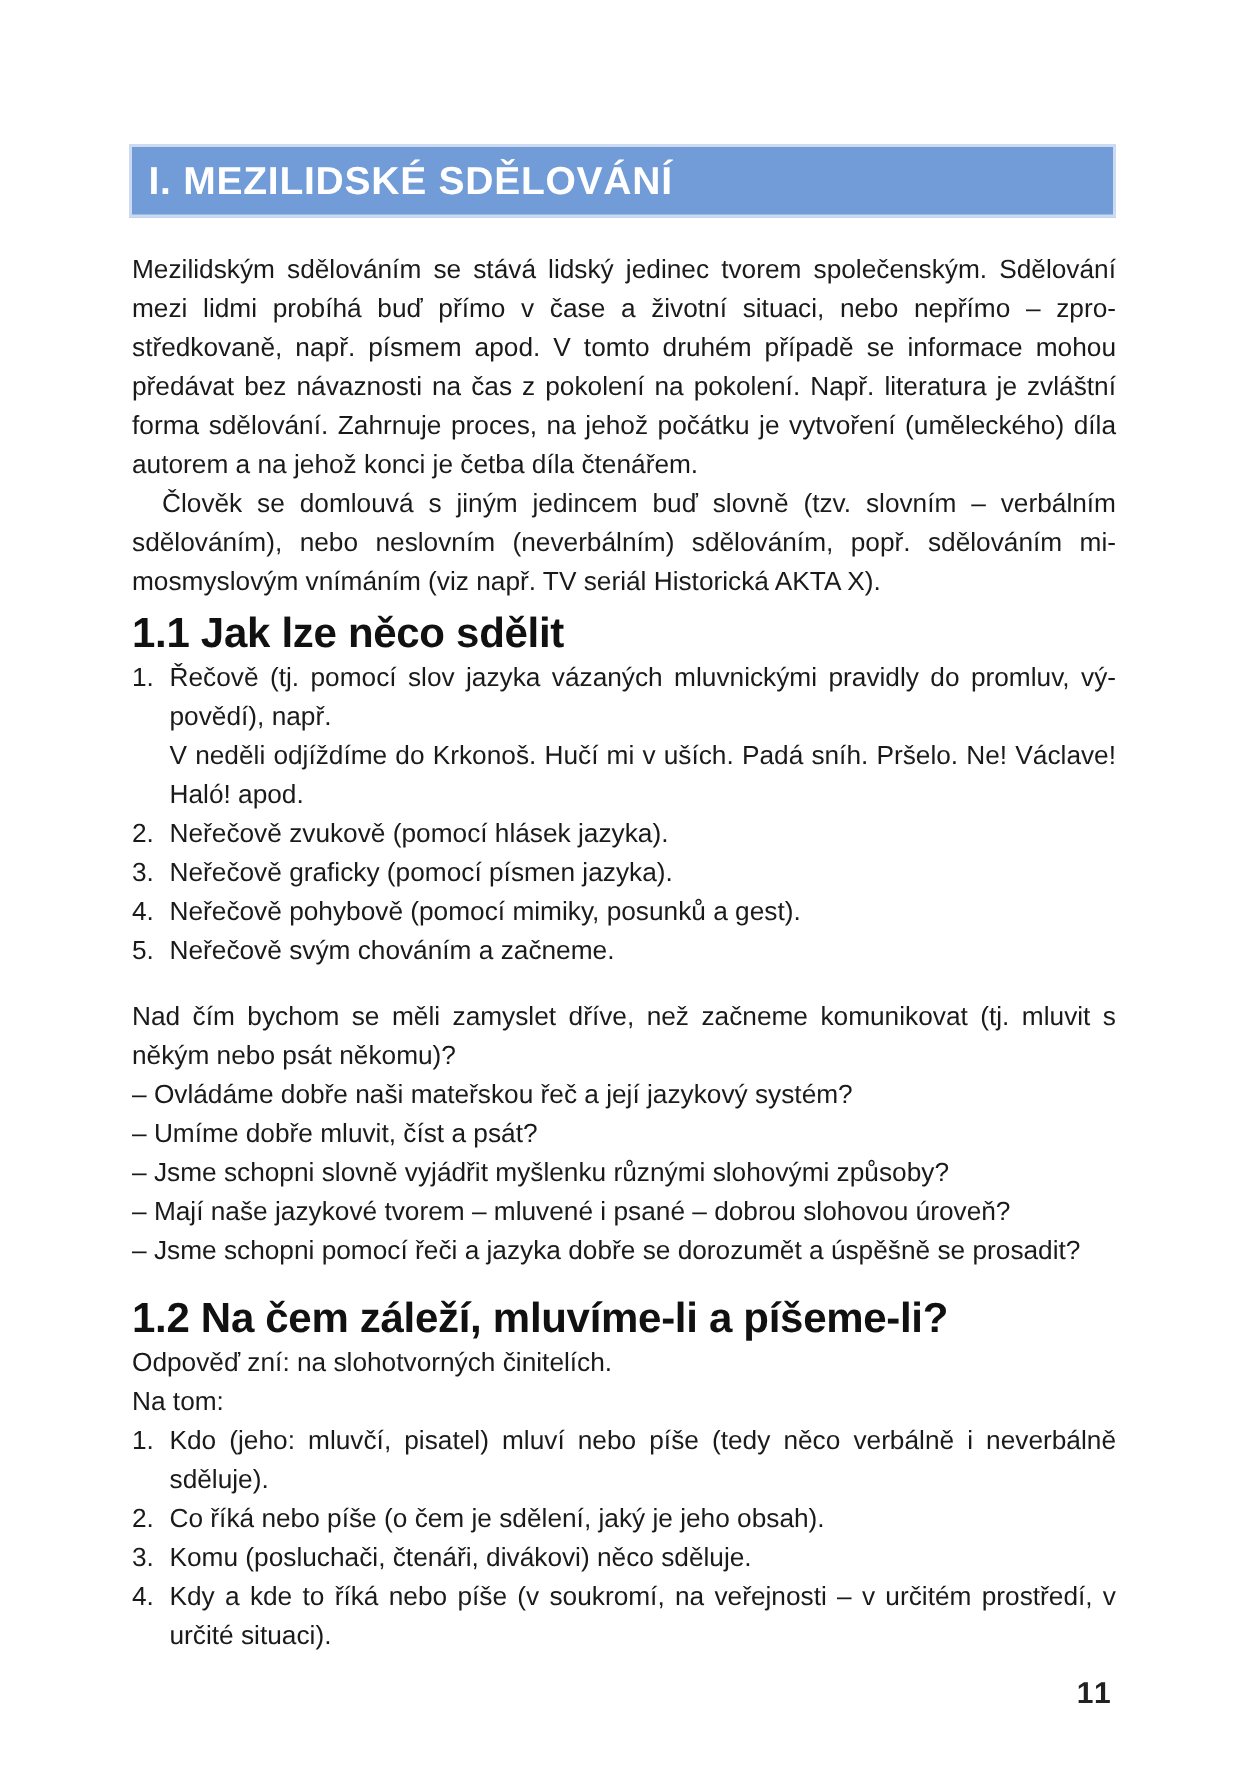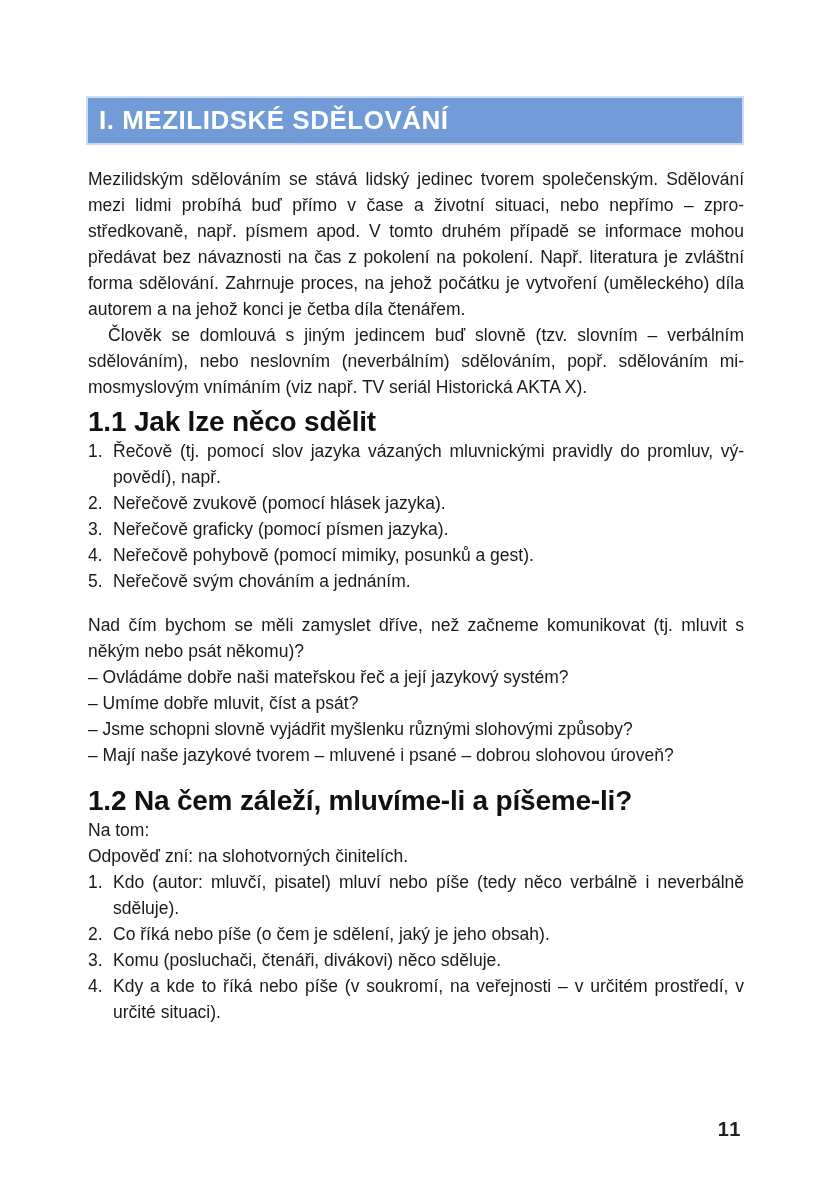--- a/index.html
+++ b/index.html
@@ -89,54 +89,56 @@
   <p>Mezilidským sdělováním se stává lidský jedinec tvorem společenským. Sdělová­ní mezi lidmi probíhá buď přímo v čase a životní situaci, nebo nepřímo – zpro­středkovaně, např. písmem apod. V tomto druhém případě se informace mohou předávat bez návaznosti na čas z pokolení na pokolení. Např. literatura je zvláštní forma sdělování. Zahrnuje proces, na jehož počátku je vytvoření (uměleckého) díla autorem a na jehož konci je četba díla čtenářem.</p>
   <p class="indent">Člověk se domlouvá s jiným jedincem buď slovně (tzv. slovním – verbálním sdělováním), nebo neslovním (neverbálním) sdělováním, popř. sdělováním mi­mosmyslovým vnímáním (viz např. TV seriál Historická AKTA X).</p>
 
   <h2 class="h-s1">1.1 Jak lze něco sdělit</h2>
 
   <div class="olist">
     <div class="oli">
       <span class="num">1.</span>
       <div>
         <div class="litext">Řečově (tj. pomocí slov jazyka vázaných mluvnickými pravidly do promluv, vý­povědí), např.</div>
+        <div class="litext">V neděli odjíždíme do Krkonoš. Hučí mi v uších. Padá sníh. Pršelo. Ne! Václave! Haló! apod.</div>
       </div>
     </div>
     <div class="oli">
       <span class="num">2.</span>
       <div class="litext">Neřečově zvukově (pomocí hlásek jazyka).</div>
     </div>
     <div class="oli">
       <span class="num">3.</span>
       <div class="litext">Neřečově graficky (pomocí písmen jazyka).</div>
     </div>
     <div class="oli">
       <span class="num">4.</span>
       <div class="litext">Neřečově pohybově (pomocí mimiky, posunků a gest).</div>
     </div>
     <div class="oli">
       <span class="num">5.</span>
-      <div class="litext">Neřečově svým chováním a jednáním.</div>
+      <div class="litext">Neřečově svým chováním a začneme.</div>
     </div>
   </div>
 
   <p class="qintro">Nad čím bychom se měli zamyslet dříve, než začneme komunikovat (tj. mluvit s někým nebo psát někomu)?</p>
   <p class="qline">– Ovládáme dobře naši mateřskou řeč a její jazykový systém?</p>
   <p class="qline">– Umíme dobře mluvit, číst a psát?</p>
   <p class="qline">– Jsme schopni slovně vyjádřit myšlenku různými slohovými způsoby?</p>
   <p class="qline">– Mají naše jazykové tvorem – mluvené i psané – dobrou slohovou úroveň?</p>
+  <p class="qline">– Jsme schopni pomocí řeči a jazyka dobře se dorozumět a úspěšně se prosadit?</p>
 
   <h2 class="h-s2">1.2 Na čem záleží, mluvíme-li a píšeme-li?</h2>
+  <p class="lead">Odpověď zní: na slohotvorných činitelích.</p>
   <p class="lead">Na tom:</p>
-  <p class="lead">Odpověď zní: na slohotvorných činitelích.</p>
 
   <div class="olist">
     <div class="oli">
       <span class="num">1.</span>
-      <div class="litext">Kdo (autor: mluvčí, pisatel) mluví nebo píše (tedy něco verbálně i neverbálně sděluje).</div>
+      <div class="litext">Kdo (jeho: mluvčí, pisatel) mluví nebo píše (tedy něco verbálně i neverbálně sděluje).</div>
     </div>
     <div class="oli">
       <span class="num">2.</span>
       <div class="litext">Co říká nebo píše (o čem je sdělení, jaký je jeho obsah).</div>
     </div>
     <div class="oli">
       <span class="num">3.</span>
       <div class="litext">Komu (posluchači, čtenáři, divákovi) něco sděluje.</div>
     </div>
     <div class="oli">

